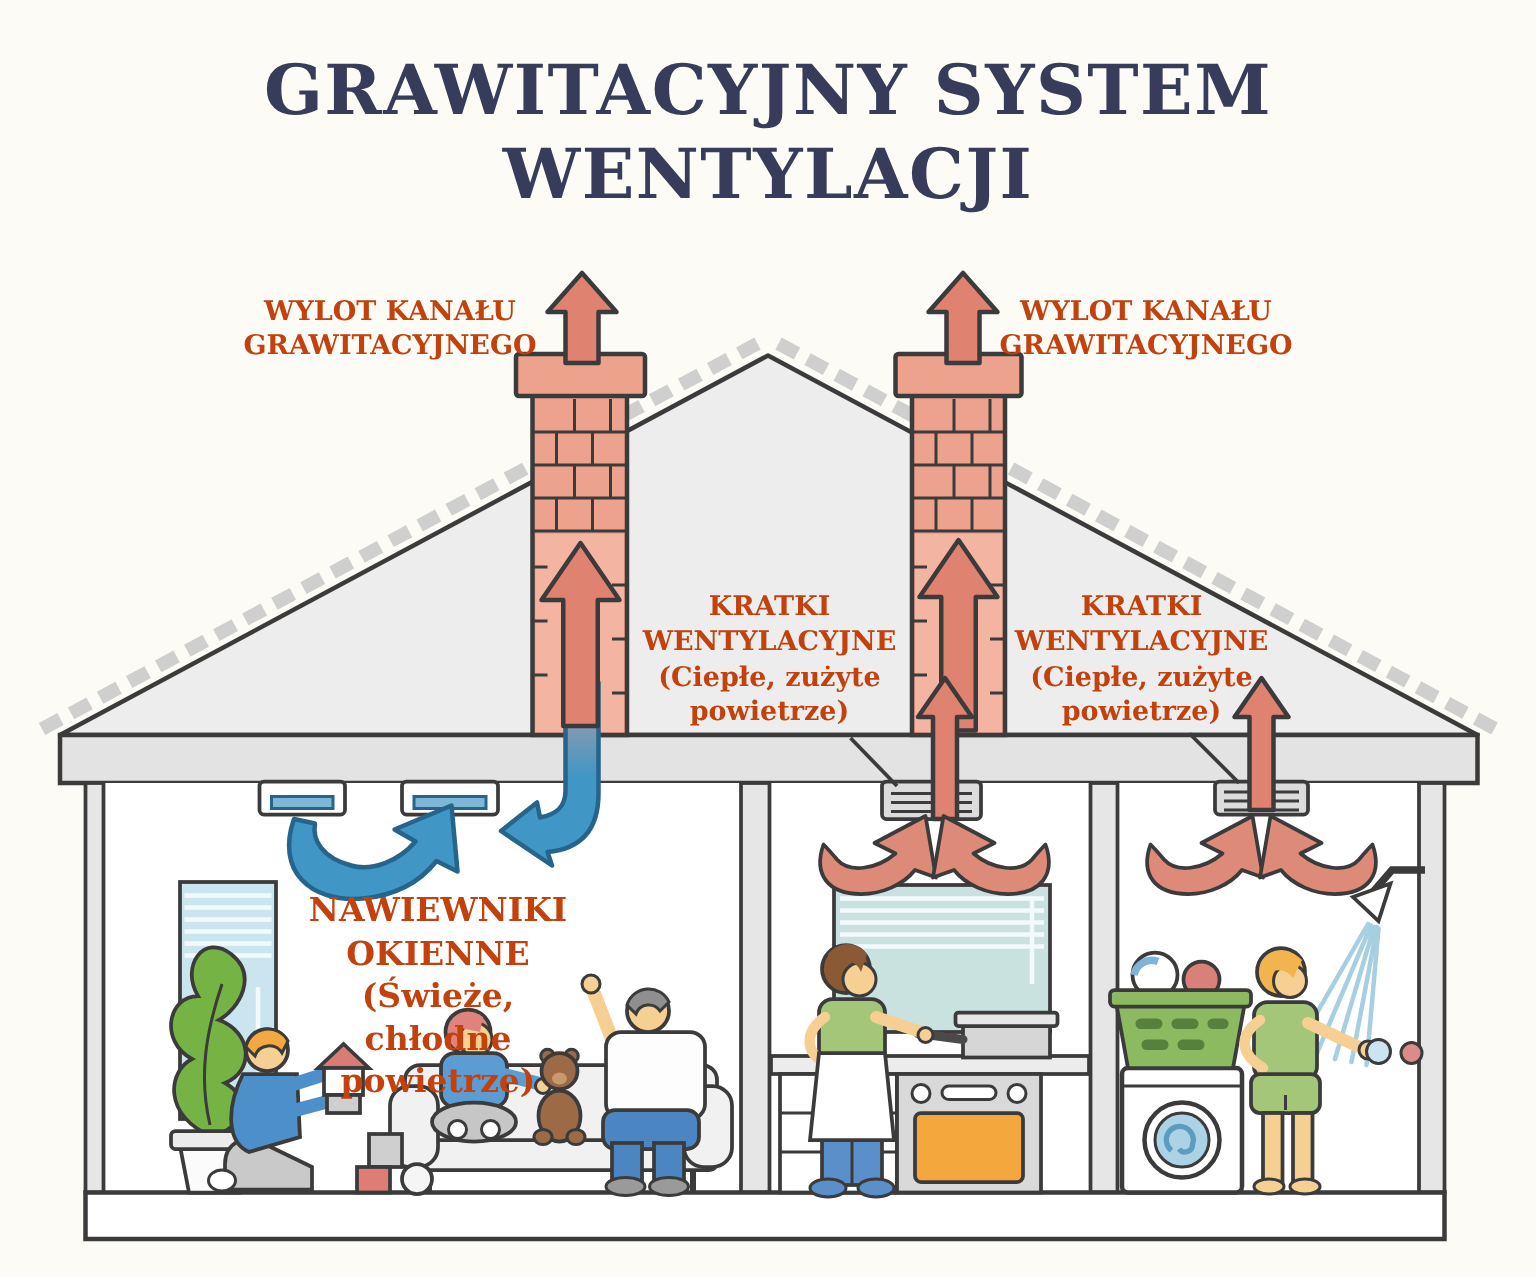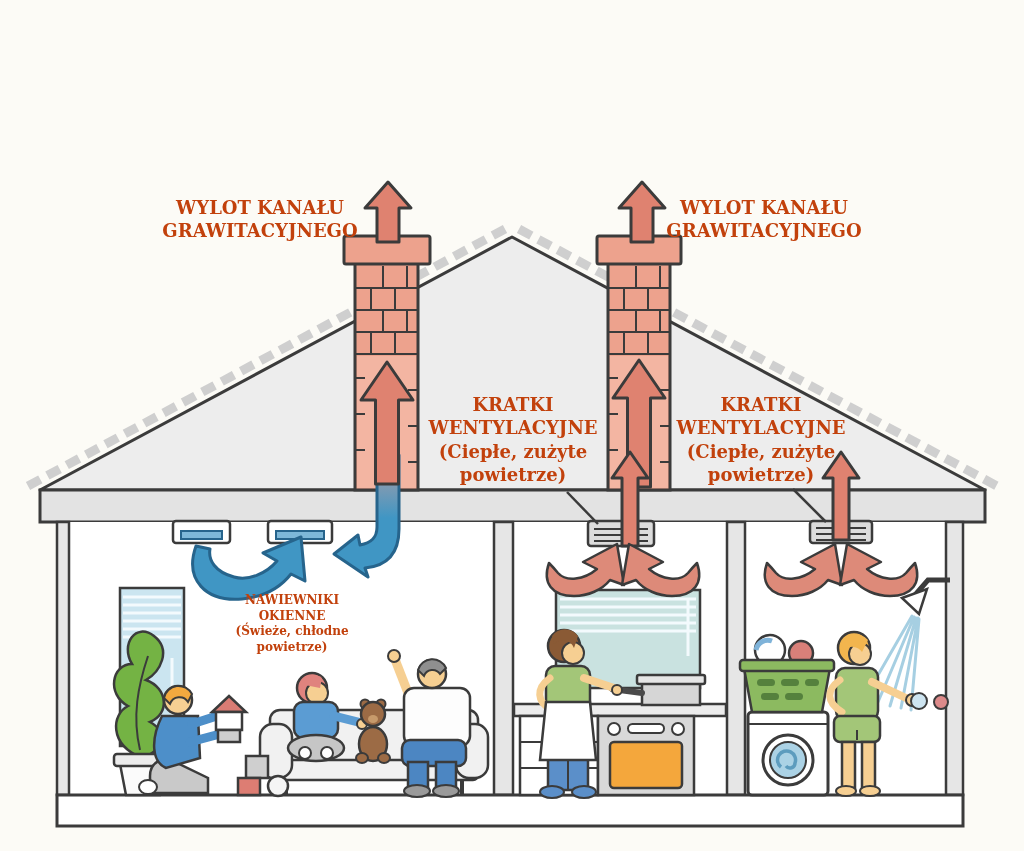--- a/index.html
+++ b/index.html
@@ -15,21 +15,21 @@
     font-family:"DejaVu Serif", serif;
   }
   .title{
     left:0; right:0; top:32px; font-size:46px; line-height:1.22;
     letter-spacing:1px; color:#363c59;
   }
   .outlet-left  {left:148px; top:196px; width:224px; font-size:18px;}
   .outlet-right {left:652px; top:196px; width:224px; font-size:18px;}
   .kratki-mid   {left:412px; top:393px; width:202px; font-size:18px;}
   .kratki-right {left:660px; top:393px; width:202px; font-size:18px;}
-  .nawiewniki   {left:190px; top:593px; width:204px; font-size:12px;}
+  .nawiewniki   {left:190px; top:593px; width:204px; font-size:22px;}
 </style>
 </head>
 <body>
 
 <div class="canvas">
 
 <svg width="1024" height="851" viewBox="0 0 1024 851">
   <defs>
     <linearGradient id="coolToWarm" gradientUnits="userSpaceOnUse" x1="0" y1="518" x2="0" y2="458">
       <stop offset="0" stop-color="#4096c4"></stop>
@@ -260,20 +260,22 @@
   </g>
   <g>
     <path d="M 767 563 C 760 583 770 596 792 596 C 806 596 820 590 828 580 L 842 585 L 835 544 L 801 562 L 815 569 C 802 580 784 582 776 573 C 771 567 769 565 767 563 Z" fill="#dd8a79" stroke="#3b3b3b" stroke-width="2.5" stroke-linejoin="round"></path>
     <path d="M 915 563 C 922 583 912 596 890 596 C 876 596 862 590 854 580 L 840 585 L 847 544 L 881 562 L 867 569 C 880 580 898 582 906 573 C 911 567 913 565 915 563 Z" fill="#dd8a79" stroke="#3b3b3b" stroke-width="2.5" stroke-linejoin="round"></path>
   </g>
 
   <path d="M 567 492 L 598 524" stroke="#3b3b3b" stroke-width="2.5"></path>
   <path d="M 793 489 L 826 522" stroke="#3b3b3b" stroke-width="2.5"></path>
 </svg>
 
+<div class="lbl title">GRAWITACYJNY SYSTEM
+WENTYLACJI</div>
 <div class="lbl outlet-left">WYLOT KANAŁU
 GRAWITACYJNEGO</div>
 <div class="lbl outlet-right">WYLOT KANAŁU
 GRAWITACYJNEGO</div>
 <div class="lbl kratki-mid">KRATKI
 WENTYLACYJNE
 (Ciepłe, zużyte
 powietrze)</div>
 <div class="lbl kratki-right">KRATKI
 WENTYLACYJNE

